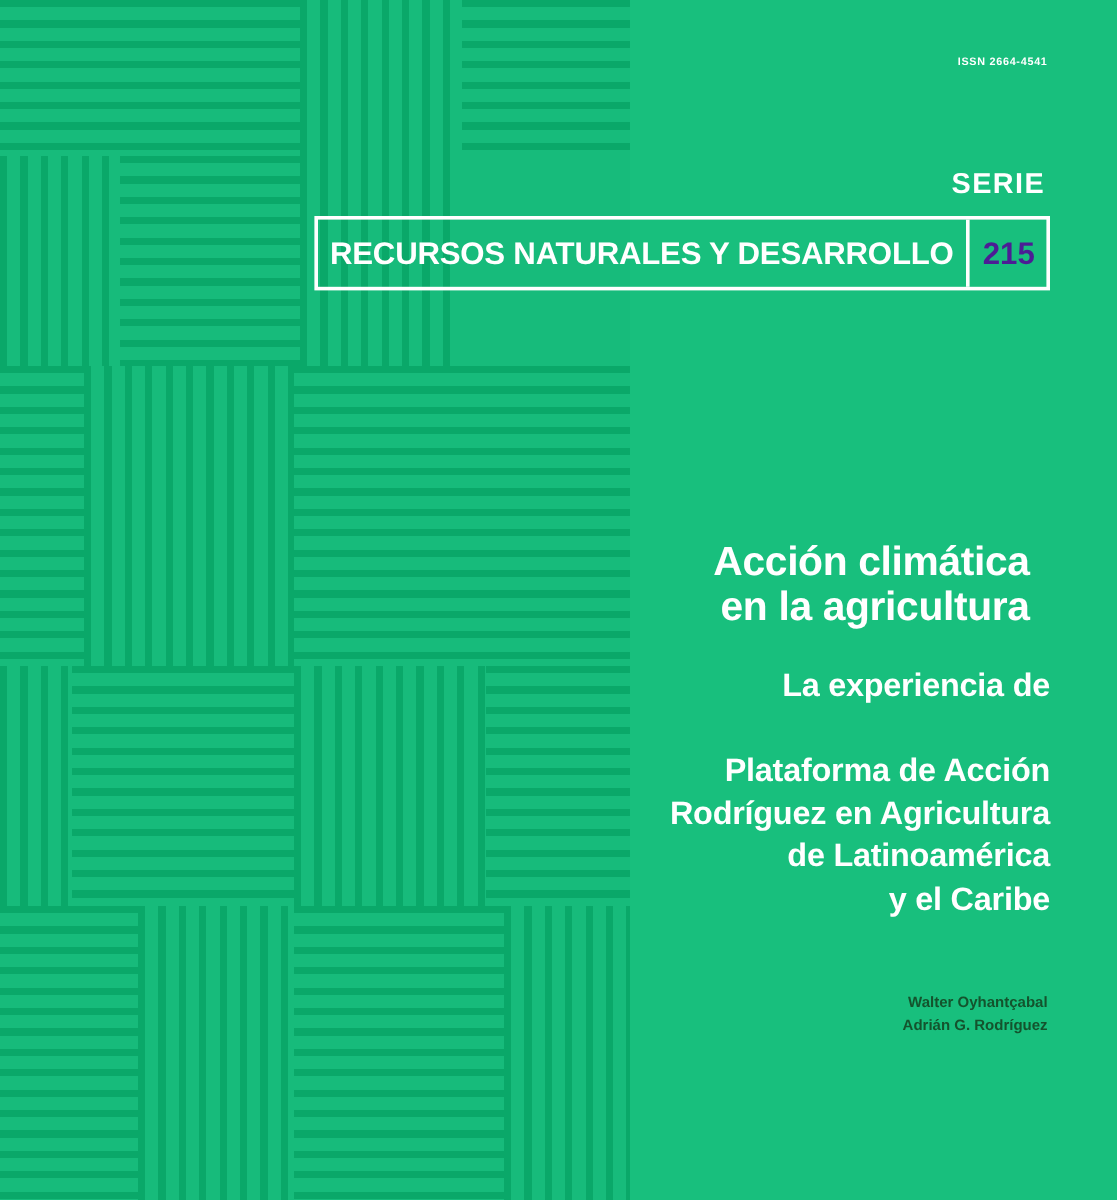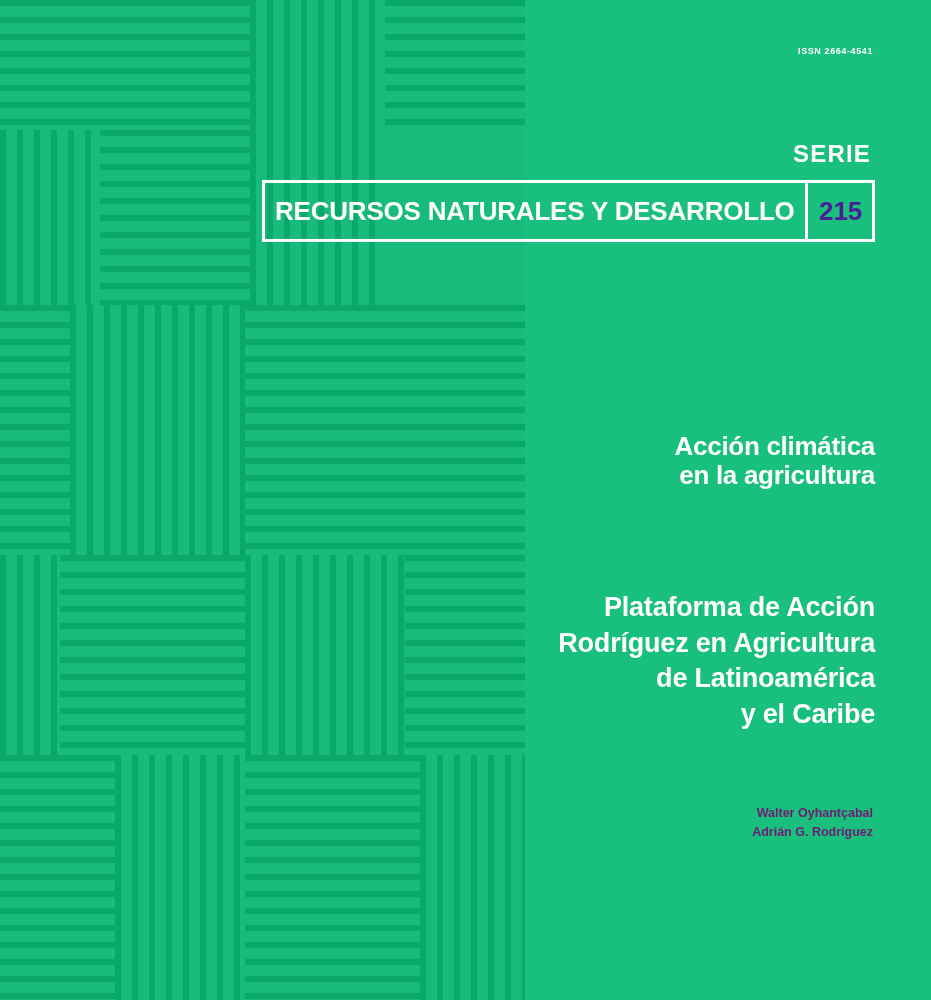--- a/index.html
+++ b/index.html
@@ -117,43 +117,43 @@
   
   .title-block {
     position: absolute;
     right: 56px;
     top: 432px;
     width: 430px;
     text-align: right;
   }
   .main-title {
     color: #ffffff;
-    font-size: 26px;
+    font-size: 34px;
     font-weight: bold;
     line-height: 1.13;
     letter-spacing: -0.3px;
-    margin: 0;
+    margin: 17px;
   }
   .subtitle {
     color: #ffffff;
     font-size: 27px;
     font-weight: bold;
     line-height: 1.32;
     letter-spacing: -0.2px;
     margin: 28px 0 0 0;
   }
 
   
   .authors {
     position: absolute;
     right: 58px;
-    top: 804px;
+    top: 826px;
     width: 400px;
     text-align: right;
-    color: #701a75;
+    color: #14532d;
     font-size: 12.5px;
     font-weight: bold;
     line-height: 1.55;
   }
   .authors div { white-space: nowrap; }
 </style>
 </head>
 <body>
 
 <div id="cover">
@@ -192,21 +192,21 @@
     <div class="serie-name">RECURSOS NATURALES Y DESARROLLO</div>
     <div class="serie-number">215</div>
   </div>
 
   <div class="title-block">
     <h1 class="main-title">
       <span>Acción climática</span><br>
       <span>en la agricultura</span>
     </h1>
     <p class="subtitle">
-      <br>
+      <span>La experiencia de</span><br>
       <br>
       <span>Plataforma de Acción</span><br>
       <span>Rodríguez en Agricultura</span><br>
       <span>de Latinoamérica</span><br>
       <span>y el Caribe</span>
     </p>
   </div>
 
   <div class="authors">
     <div>Walter Oyhantçabal</div>

